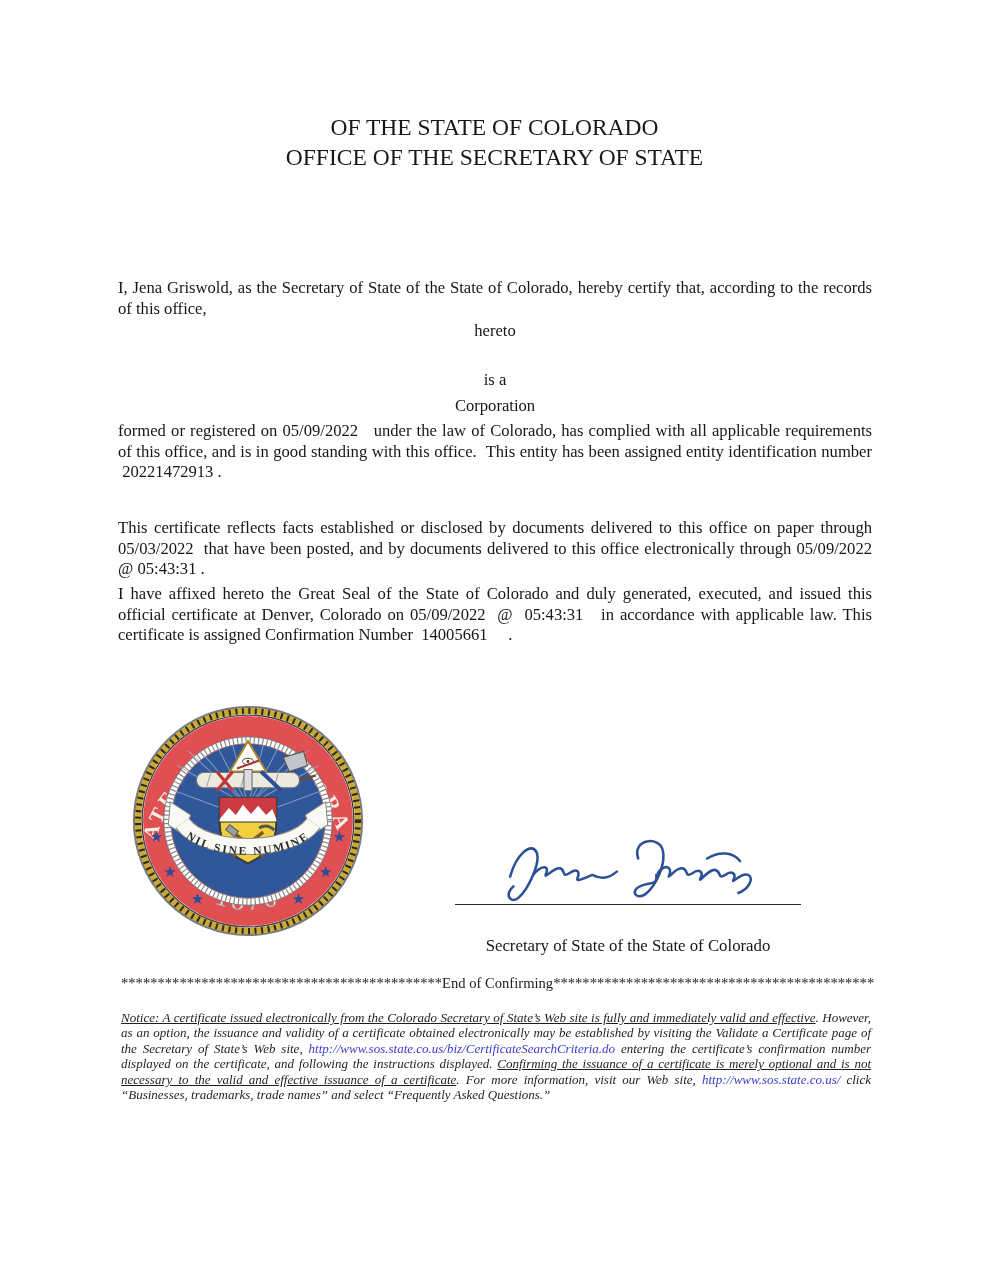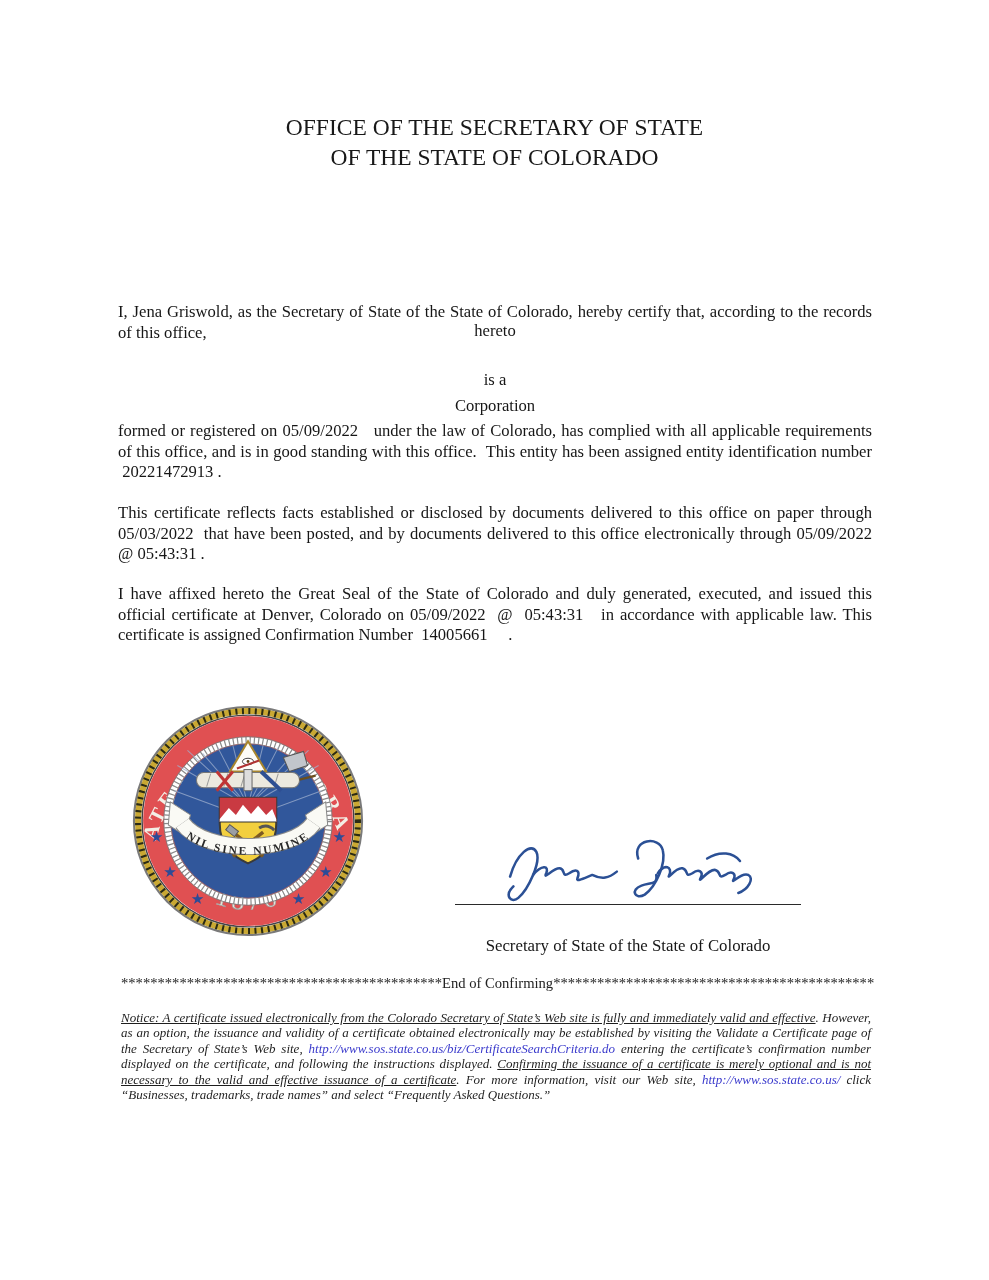--- a/index.html
+++ b/index.html
@@ -27,33 +27,33 @@
   .u{text-decoration:underline;}
   .link{color:#3a3acc;text-decoration:none;cursor:pointer;}
   .seal-svg text{font-family:"Liberation Serif",serif;}
 </style>
 </head>
 <body>
 
 <div class="page">
 
   <div class="header">
+    <div>OF THE STATE OF COLORADO</div>
     <div>OFFICE OF THE SECRETARY OF STATE</div>
-    <div>OF THE STATE OF COLORADO</div>
   </div>
 
 
-  <div class="para" style="top:278px;margin-top:24px;">I, Jena Griswold, as the Secretary of State of the State of Colorado, hereby certify that, according to the records of this office,</div>
+  <div class="para" style="top:278px;">I, Jena Griswold, as the Secretary of State of the State of Colorado, hereby certify that, according to the records of this office,</div>
 
   <div class="centerline" style="top:321px;">hereto</div>
   <div class="centerline" style="top:396px;">Corporation</div>
   <div class="centerline" style="top:370px;">is a</div>
 
   <div class="para" style="top:421px;">formed or registered on 05/09/2022 &nbsp; under the law of Colorado, has complied with all applicable requirements of this office, and is in good standing with this office. &nbsp;This entity has been assigned entity identification number &nbsp;20221472913&nbsp;.</div>
-  <div class="para" style="top:503px;">This certificate reflects facts established or disclosed by documents delivered to this office on paper through 05/03/2022 &nbsp;that have been posted, and by documents delivered to this office electronically through 05/09/2022 @ 05:43:31&nbsp;.</div>
+  <div class="para" style="top:518px;">This certificate reflects facts established or disclosed by documents delivered to this office on paper through 05/03/2022 &nbsp;that have been posted, and by documents delivered to this office electronically through 05/09/2022 @ 05:43:31&nbsp;.</div>
   <div class="para" style="top:584px;">I have affixed hereto the Great Seal of the State of Colorado and duly generated, executed, and issued this official certificate at Denver, Colorado on 05/09/2022 &nbsp;@&nbsp; 05:43:31 &nbsp; in accordance with applicable law. This certificate is assigned Confirmation Number &nbsp;14005661 &nbsp;&nbsp;&nbsp;&nbsp;.</div>
 
   <div class="seal-wrap">
     <svg class="seal-svg" width="232" height="232" viewBox="0 0 230 230">
 
       <circle cx="115" cy="115" r="113" fill="none" stroke="#7a7a7a" stroke-width="2.2"></circle>
       <circle cx="115" cy="115" r="109" fill="none" stroke="#c9a833" stroke-width="6"></circle>
       <circle cx="115" cy="115" r="109" fill="none" stroke="#2a2a14" stroke-width="6" stroke-dasharray="2 4.5"></circle>
       <circle cx="115" cy="115" r="105" fill="none" stroke="#444" stroke-width="1.4"></circle>
 

